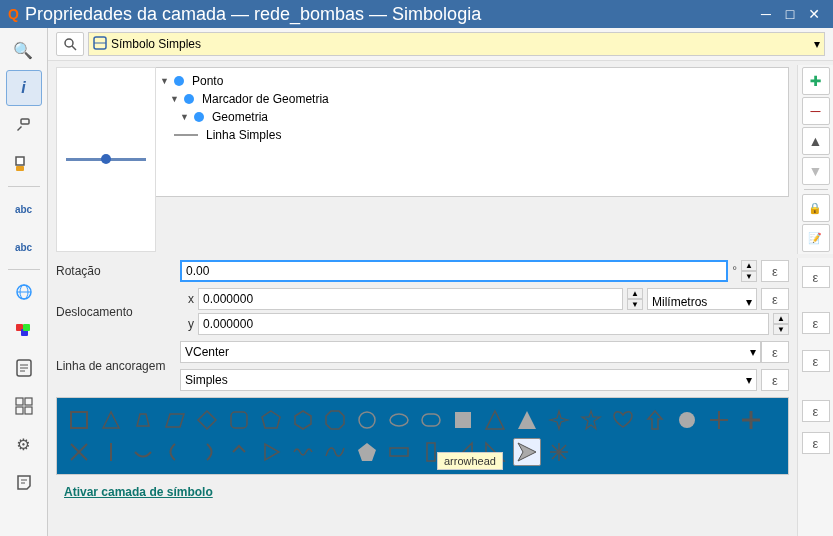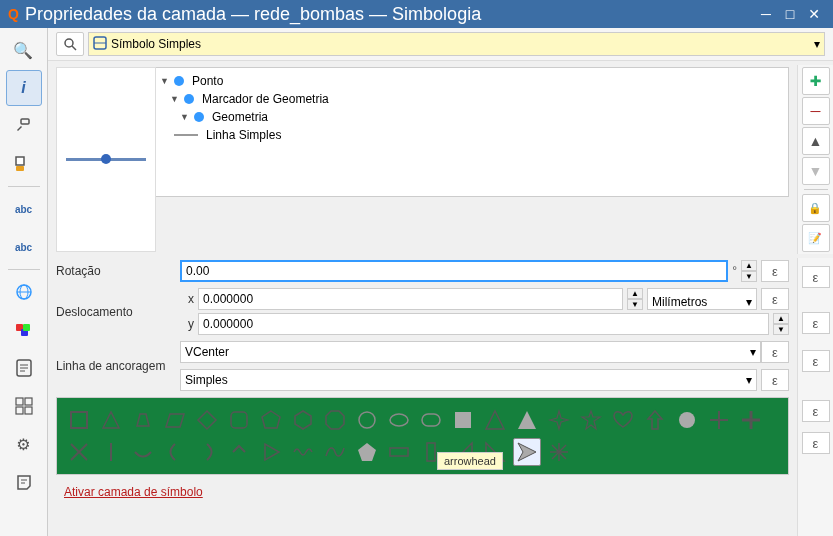--- a/index.html
+++ b/index.html
@@ -248,21 +248,21 @@
     }
     .xy-row {
       display: flex;
       align-items: center;
       gap: 4px;
     }
 
     
     .shape-grid-container {
       border: 1px solid #ccc;
-      background: #15803d;
+      background: #0369a1;
       margin: 4px 0;
       padding: 8px;
       position: relative;
     }
     .shape-grid {
       display: grid;
       grid-template-columns: repeat(22, 30px);
       gap: 2px;
       row-gap: 4px;
     }
@@ -287,24 +287,25 @@
       color: #333;
       pointer-events: none;
       bottom: 4px;
       left: 380px;
       white-space: nowrap;
     }
 
     
     .bottom-link {
       padding: 6px 8px;
-      color: #b91c1c;
+      color: #0f766e;
       text-decoration: underline;
       cursor: pointer;
       font-size: 12px;
+      font-weight: bold;
     }
 
     .content-inner {
       flex: 1;
       display: flex;
       flex-direction: column;
     }
 
     .tree-and-right {
       display: flex;

